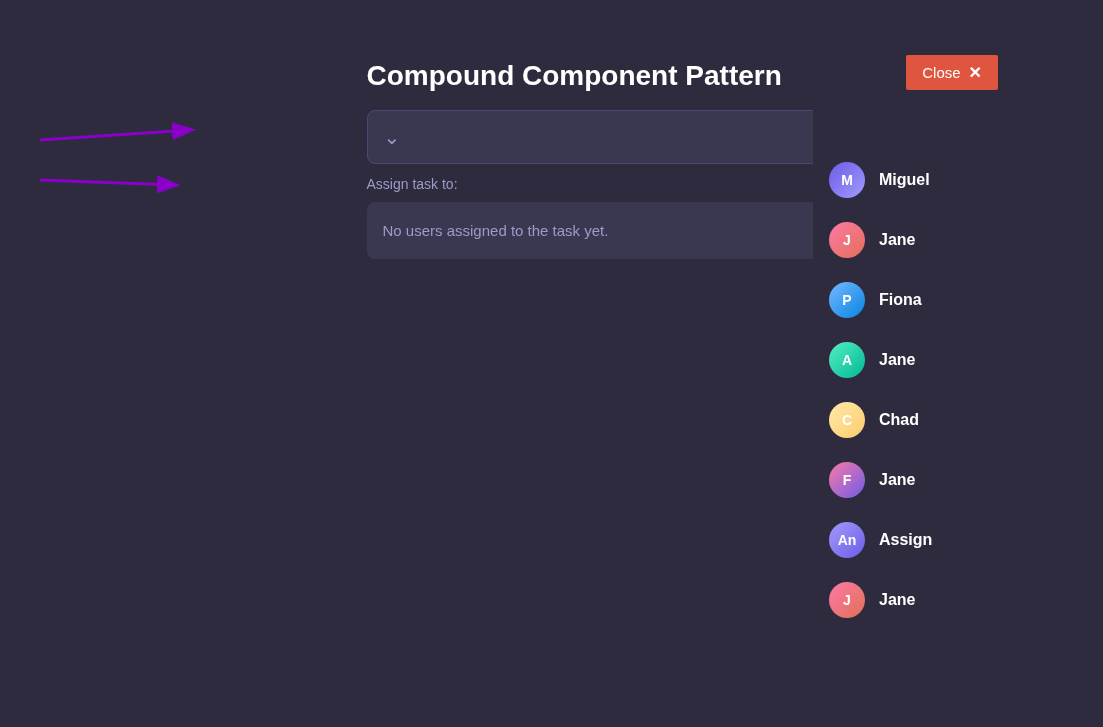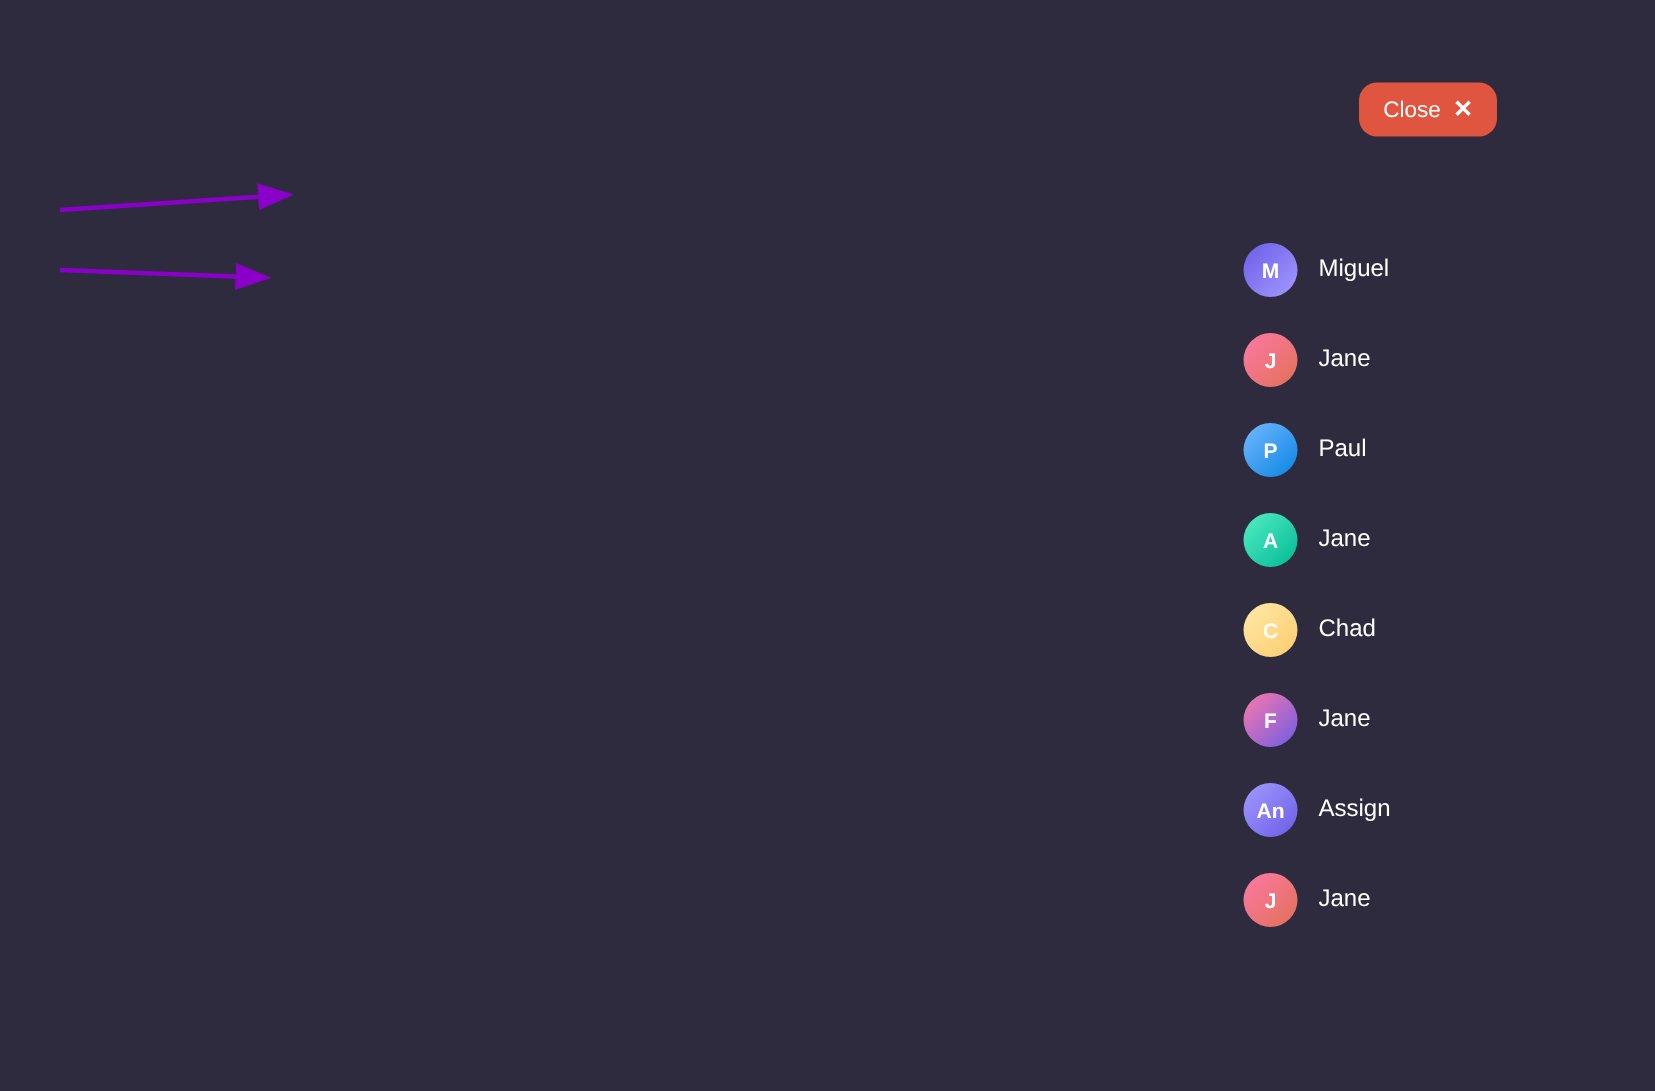--- a/index.html
+++ b/index.html
@@ -92,21 +92,21 @@
       overflow: hidden;
     }
 
     .close-button {
       position: absolute;
       right: 100px;
       top: 50px;
       background-color: #e05540;
       color: #ffffff;
       border: none;
-      border-radius: 12px;
+      border-radius: 2px;
       padding: 8px 16px;
       font-size: 15px;
       font-weight: 500;
       cursor: pointer;
       display: flex;
       align-items: center;
       gap: 8px;
       z-index: 10;
     }
 
@@ -149,21 +149,21 @@
     .avatar-paul   { background: linear-gradient(135deg, #74b9ff, #0984e3); }
     .avatar-abbey  { background: linear-gradient(135deg, #55efc4, #00b894); }
     .avatar-chad   { background: linear-gradient(135deg, #ffeaa7, #fdcb6e); }
     .avatar-fiona  { background: linear-gradient(135deg, #fd79a8, #6c5ce7); }
     .avatar-andreas{ background: linear-gradient(135deg, #a29bfe, #6c5ce7); align-items: flex-end; }
     .avatar-jane2  { background: linear-gradient(135deg, #fd79a8, #e17055); }
 
     .user-name {
       color: #ffffff;
       font-size: 16px;
-      font-weight: 400;
+      font-weight: 700;
     }
 
     
     .avatar svg {
       width: 36px;
       height: 36px;
     }
   </style>
 </head>
 <body>
@@ -174,20 +174,33 @@
 
     <defs>
       <marker id="arrowhead1" markerWidth="8" markerHeight="8" refX="6" refY="3" orient="auto">
         <polygon points="0 0, 8 3, 0 6" fill="#8b00c9"></polygon>
       </marker>
     </defs>
     <line x1="10" y1="30" x2="160" y2="20" stroke="#8b00c9" stroke-width="3" marker-end="url(#arrowhead1)"></line>
     <line x1="10" y1="70" x2="145" y2="75" stroke="#8b00c9" stroke-width="3" marker-end="url(#arrowhead1)"></line>
   </svg>
 
+  <div class="main-content" style="margin-top:10px; margin-left:170px;">
+    <h1 class="title">Compound Component Pattern</h1>
+
+    <div class="dropdown-trigger">
+      <span class="chevron-icon">⌄</span>
+    </div>
+
+    <p class="assign-label">Assign task to:</p>
+
+    <div class="no-users-box">
+      <span>No users assigned to the task yet.</span>
+    </div>
+  </div>
 
   <button class="close-button" style="position:absolute; right:105px; top:55px;">
     <span>Close</span>
     <span class="x-icon">✕</span>
   </button>
 
   <div class="user-panel" style="position:absolute; right:105px; top:100px; width:185px;">
     <div class="user-list" id="user-list-container">
     <div class="user-item">
           <div class="avatar avatar-miguel">
@@ -207,21 +220,21 @@
           </div>
           <span class="user-name">Jane</span>
         </div>
         <div class="user-item">
           <div class="avatar avatar-paul">
             <svg viewBox="0 0 36 36" xmlns="http://www.w3.org/2000/svg">
       <circle cx="18" cy="18" r="18" opacity="0"></circle>
       <text x="18" y="23" text-anchor="middle" font-size="14" font-weight="600" fill="white" font-family="sans-serif">P</text>
     </svg>
           </div>
-          <span class="user-name">Paul</span>
+          <span class="user-name">Fiona</span>
         </div>
         <div class="user-item">
           <div class="avatar avatar-abbey">
             <svg viewBox="0 0 36 36" xmlns="http://www.w3.org/2000/svg">
       <circle cx="18" cy="18" r="18" opacity="0"></circle>
       <text x="18" y="23" text-anchor="middle" font-size="14" font-weight="600" fill="white" font-family="sans-serif">A</text>
     </svg>
           </div>
           <span class="user-name">Jane</span>
         </div>

